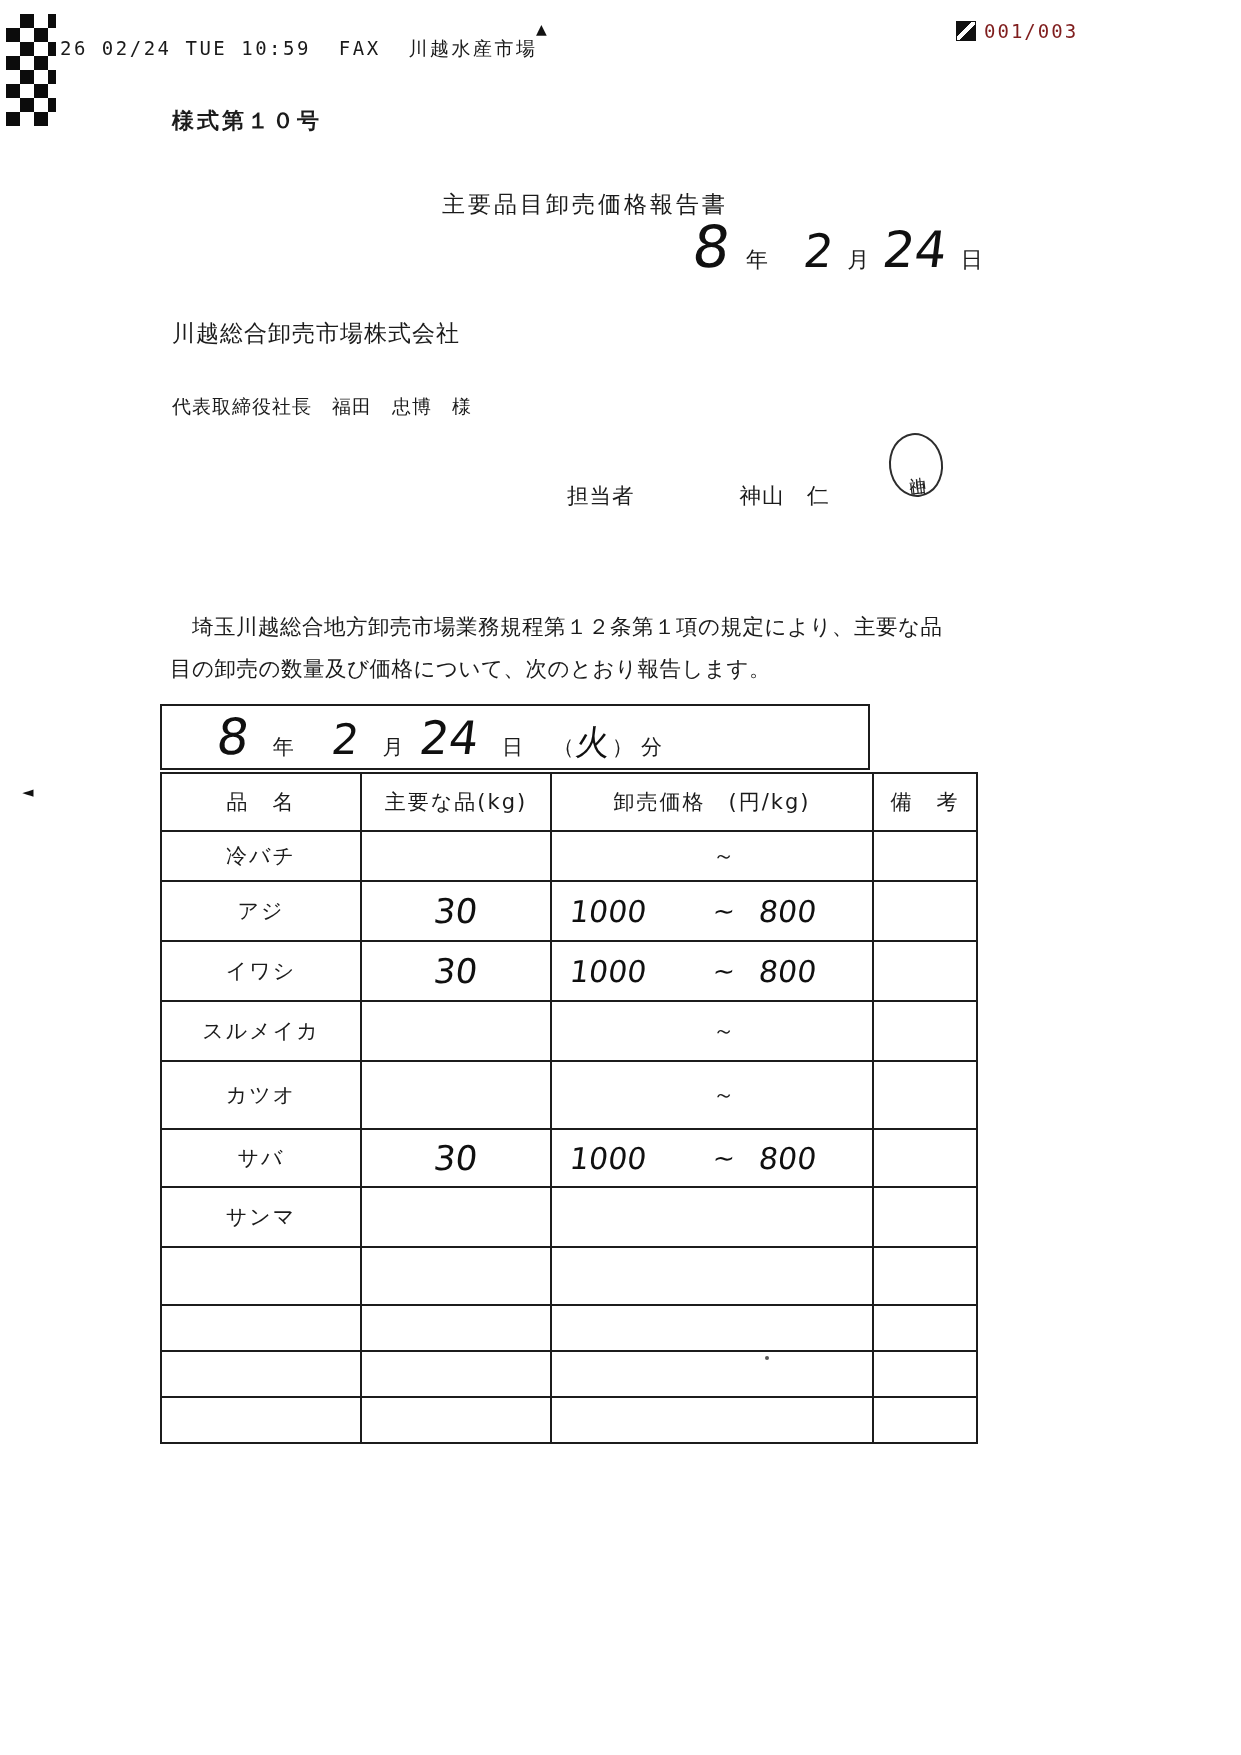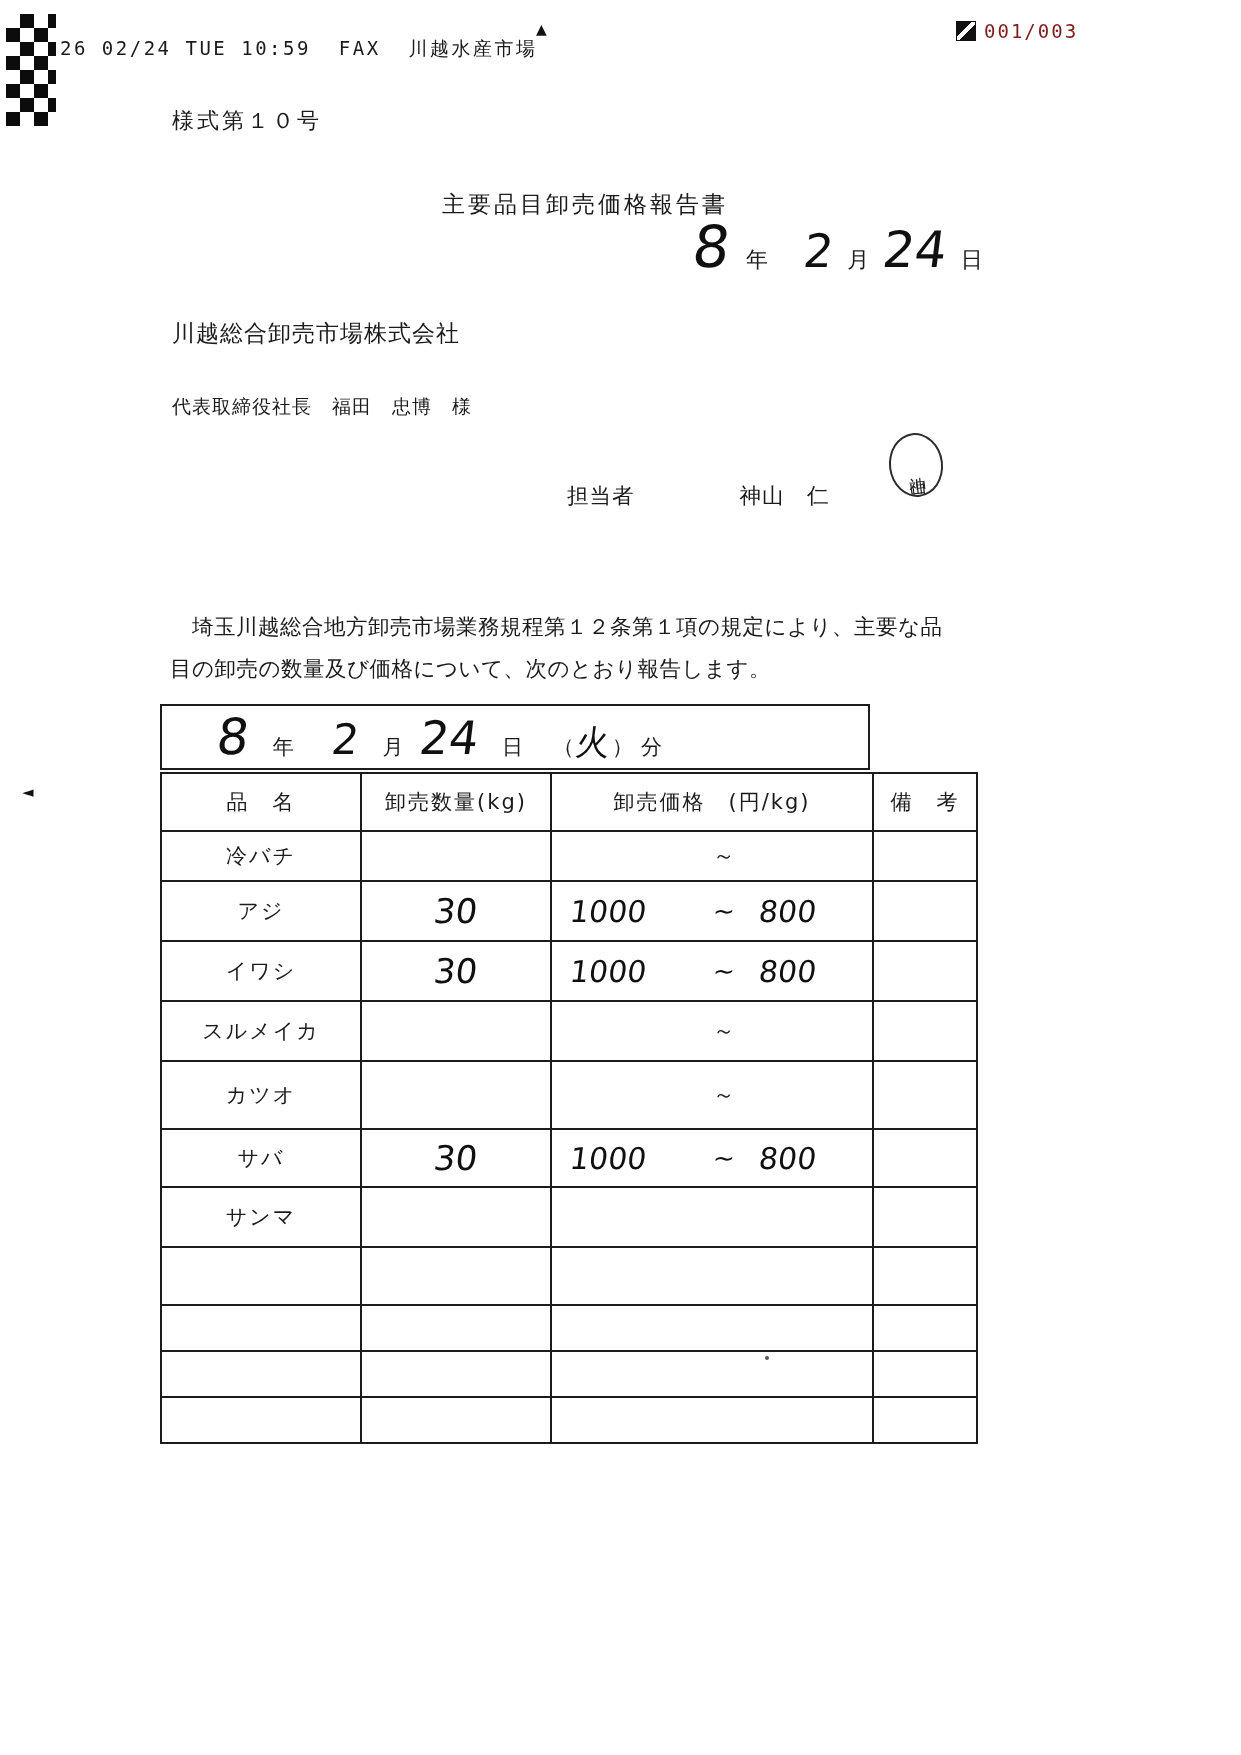--- a/index.html
+++ b/index.html
@@ -29,21 +29,21 @@
   }
   .doc-icon {
     position:absolute; left:956px; top:21px; width:20px; height:20px;
     background:linear-gradient(135deg,#111 40%,#fff 40%,#fff 56%,#111 56%);
     border:1px solid #111;
   }
   .tri-left { position:absolute; left:22px; top:783px; font-size:15px; color:#111; }
   .ink-speck { position:absolute; left:765px; top:1356px; width:4px; height:4px; background:#555; border-radius:50%; }
 
   
-  .form-no { position:absolute; left:172px; top:106px; font-size:22px; letter-spacing:3px; }
+  .form-no { position:absolute; left:172px; top:106px; font-size:22px; letter-spacing:3px;font-weight:bold; }
   .doc-title { position:absolute; left:442px; top:189px; font-size:23px; letter-spacing:3px; font-weight:500; }
   .company-line { position:absolute; left:172px; top:318px; font-size:23px; letter-spacing:1px; }
   .rep-line { position:absolute; left:172px; top:356px; font-size:19px; letter-spacing:1px;margin-top:38px; }
   .sender-name { position:absolute; left:567px; top:420px; font-size:21.5px; letter-spacing:1px; }
   .sender-contact { position:absolute; left:567px; top:481px; font-size:21.5px; letter-spacing:1px;text-align:right; }
   .gap28 { display:inline-block; width:28px; }
   .gap105 { display:inline-block; width:105px; }
   .body-par { position:absolute; left:170px; top:606px; width:820px; font-size:21.5px; line-height:42px; letter-spacing:0.5px; }
 
   
@@ -147,21 +147,21 @@
       <span class="db-lab">日</span>
       <span class="db-paren">（</span>
       <span class="hw db-w">火</span>
       <span class="db-paren2">）</span>
       <span class="db-suffix">分</span>
     </div>
 
     <div class="tgrid">
       <div class="trow th-row">
         <div class="tcell">品　名</div>
-        <div class="tcell">卸売数量(kg)</div>
+        <div class="tcell">主要な品(kg)</div>
         <div class="tcell">卸売価格　(円/kg)</div>
         <div class="tcell">備　考</div>
       </div>
 
       <div class="trow" style="height:50px">
         <div class="tcell name-cell">冷バチ</div>
         <div class="tcell qty-cell">
             <span class="hw"></span>
           </div>
         <div class="tcell price-cell">

